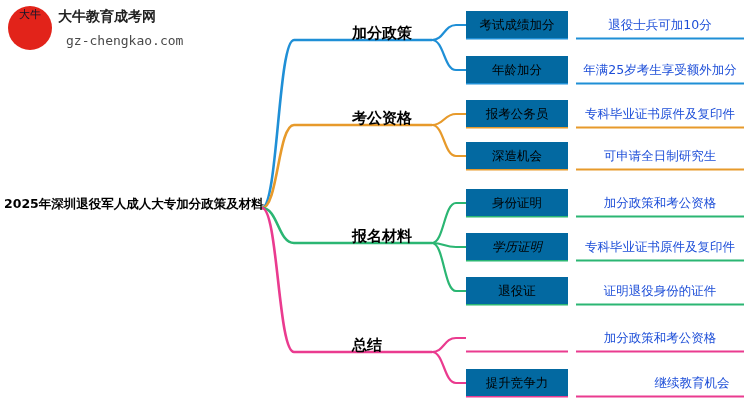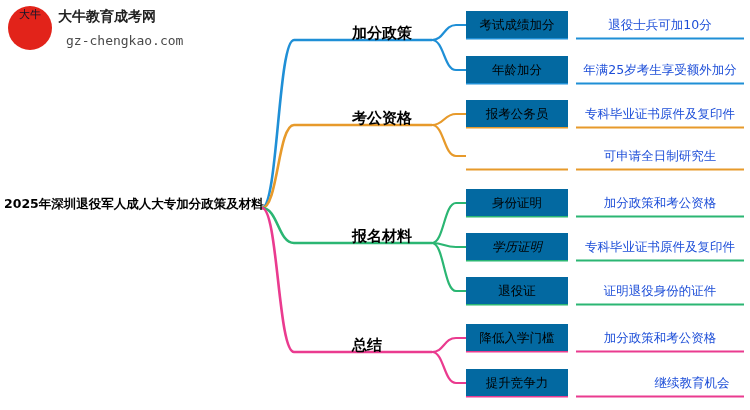--- a/index.html
+++ b/index.html
@@ -128,27 +128,27 @@
   <div class="lvl1" style="left:352px;top:227px;">报名材料</div>
   <div class="lvl1" style="left:352px;top:336px;">总结</div>
 
   <div class="node2" style="left:466px;top:11px;width:102px;">考试成绩加分</div>
   <div class="node3" style="left:576px;top:11px;width:168px;">退役士兵可加10分</div>
   <div class="node2" style="left:466px;top:56px;width:102px;">年龄加分</div>
   <div class="node3" style="left:576px;top:56px;width:168px;">年满25岁考生享受额外加分</div>
 
   <div class="node2" style="left:466px;top:100px;width:102px;">报考公务员</div>
   <div class="node3" style="left:576px;top:100px;width:168px;">专科毕业证书原件及复印件</div>
+  <div class="node2" style="left:466px;top:142px;width:102px;">深造机会</div>
   <div class="node3" style="left:576px;top:142px;width:168px;">可申请全日制研究生</div>
 
   <div class="node2" style="left:466px;top:189px;width:102px;">身份证明</div>
   <div class="node3" style="left:576px;top:189px;width:168px;">加分政策和考公资格</div>
   <div class="node2" style="left:466px;top:233px;width:102px;font-style:italic;">学历证明</div>
   <div class="node3" style="left:576px;top:233px;width:168px;">专科毕业证书原件及复印件</div>
   <div class="node2" style="left:466px;top:277px;width:102px;">退役证</div>
   <div class="node3" style="left:576px;top:277px;width:168px;">证明退役身份的证件</div>
 
-  <div class="node2" style="left:466px;top:324px;width:102px;">降低入学门槛</div>
   <div class="node3" style="left:576px;top:324px;width:168px;">加分政策和考公资格</div>
   <div class="node2" style="left:466px;top:369px;width:102px;">提升竞争力</div>
   <div class="node3" style="left:608px;top:369px;width:168px;">继续教育机会</div>
 
 </div>
 
 </body></html>

